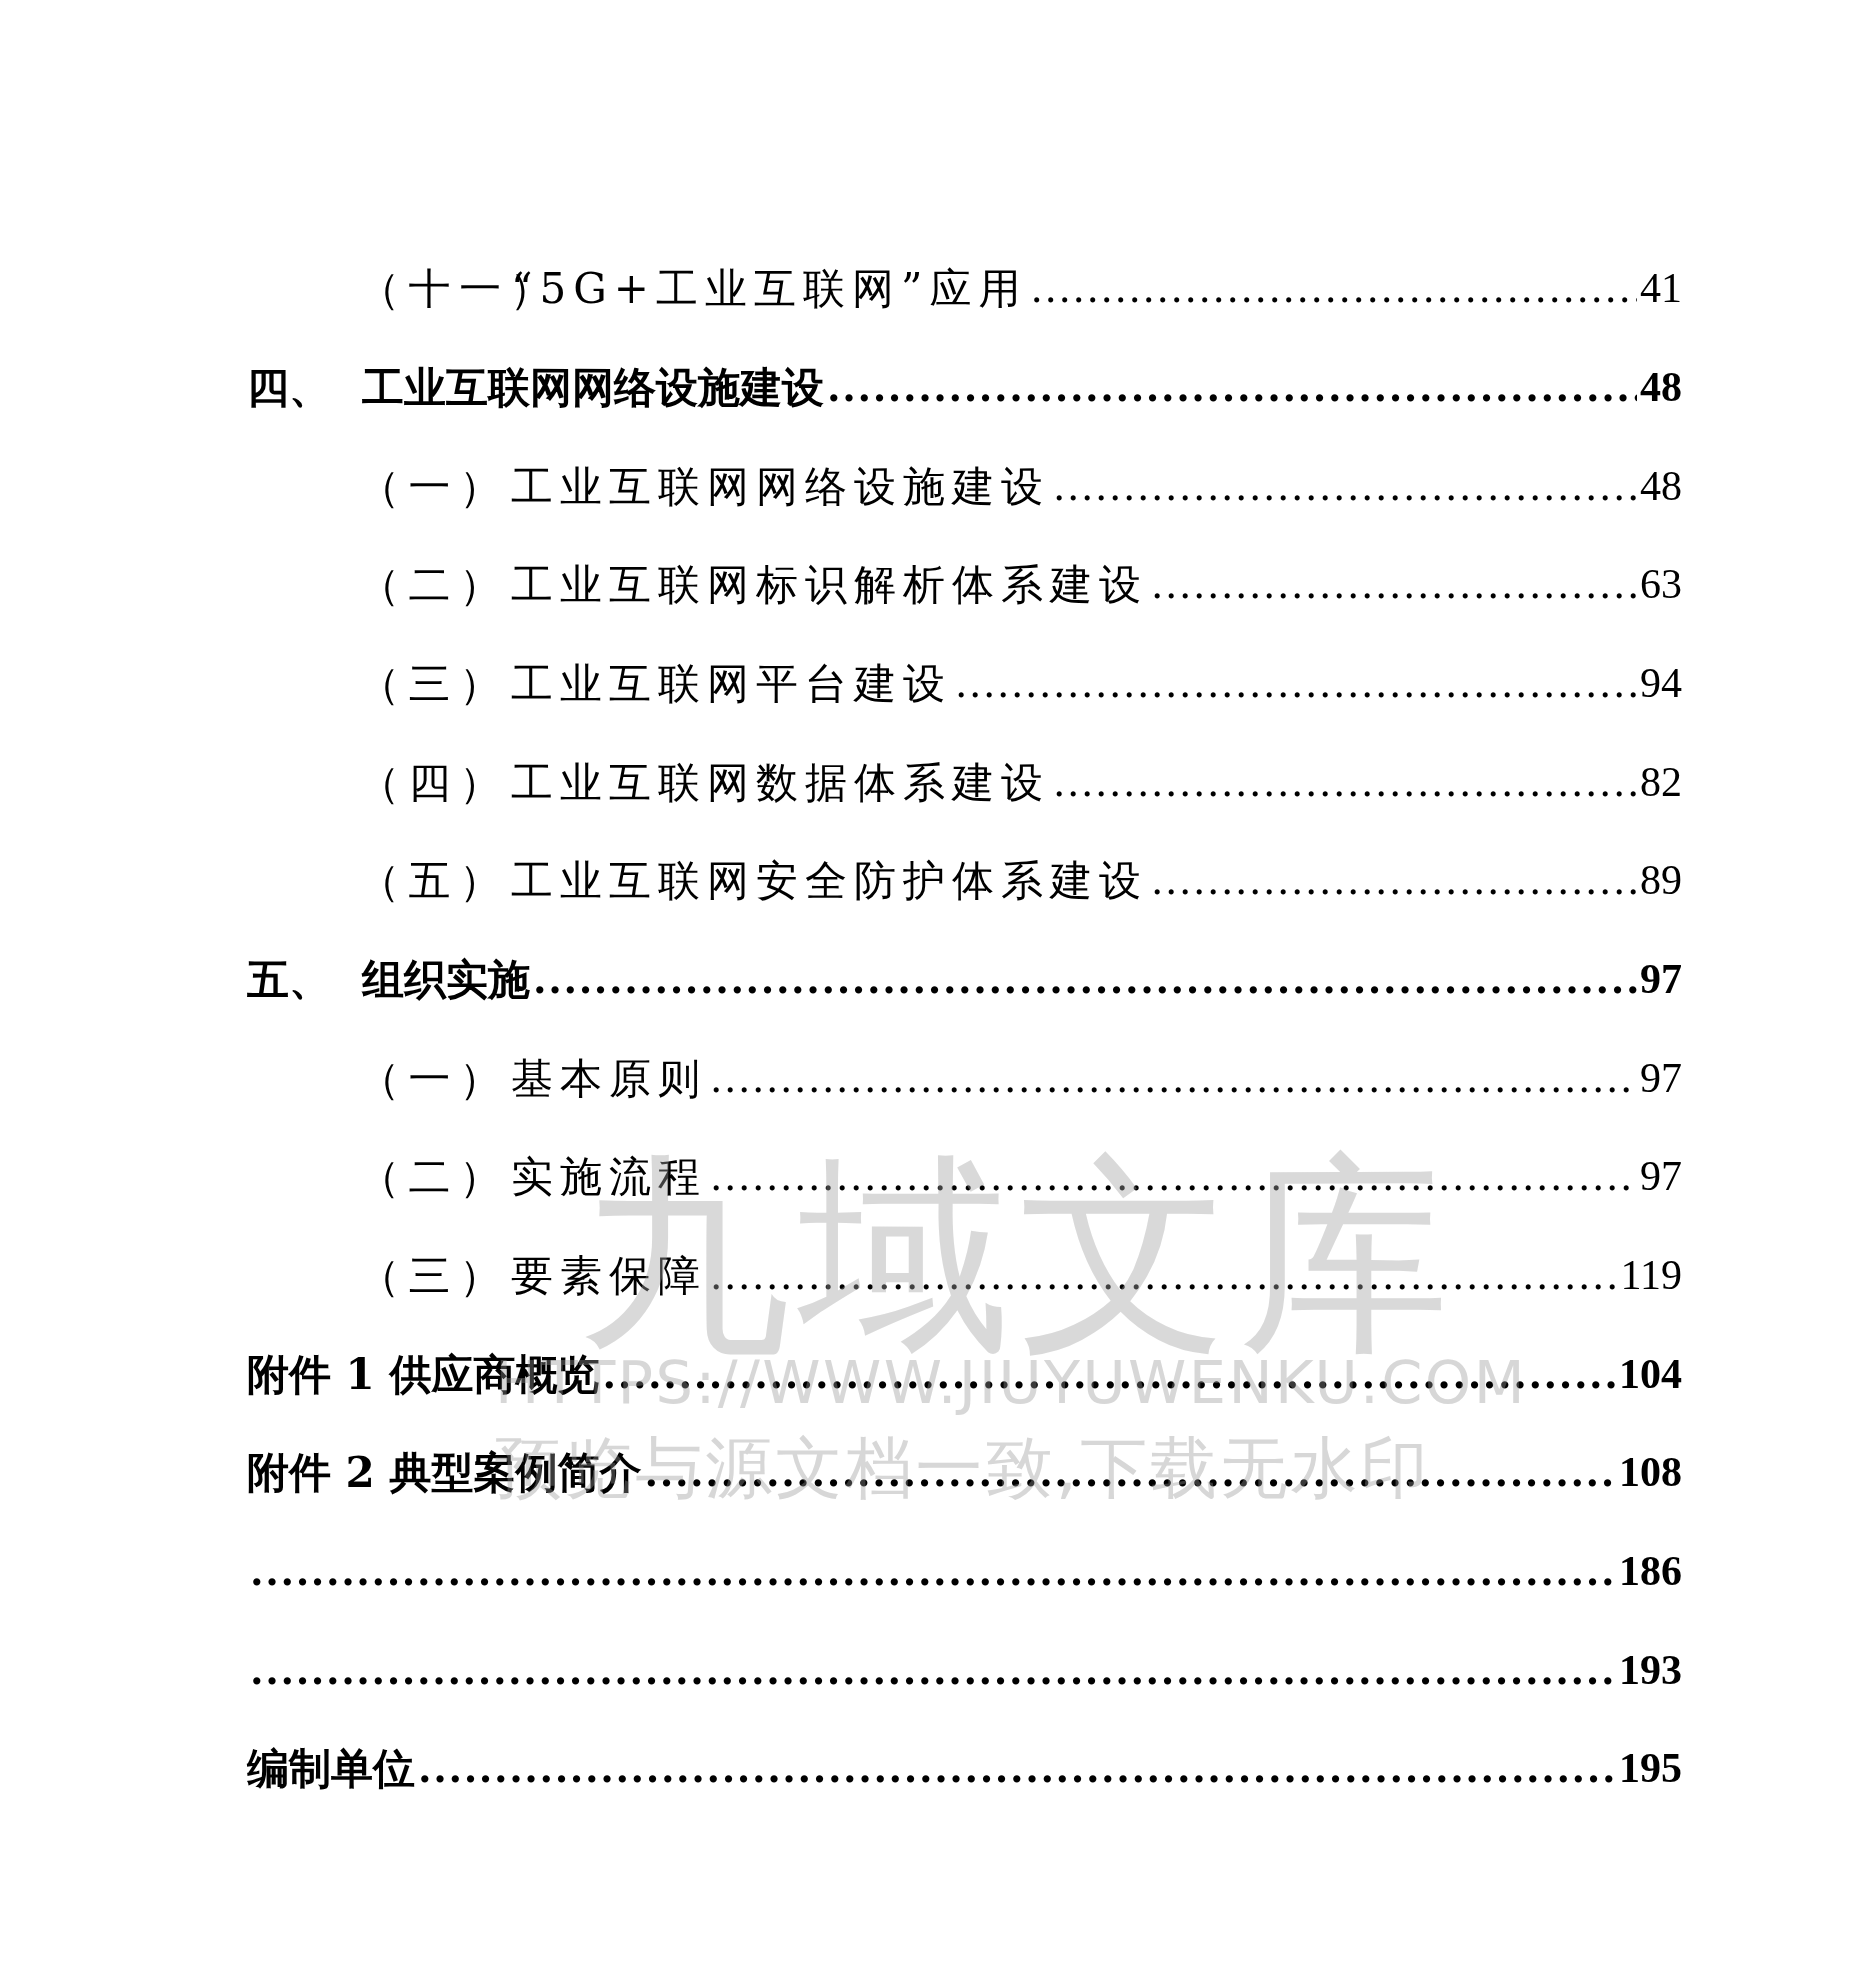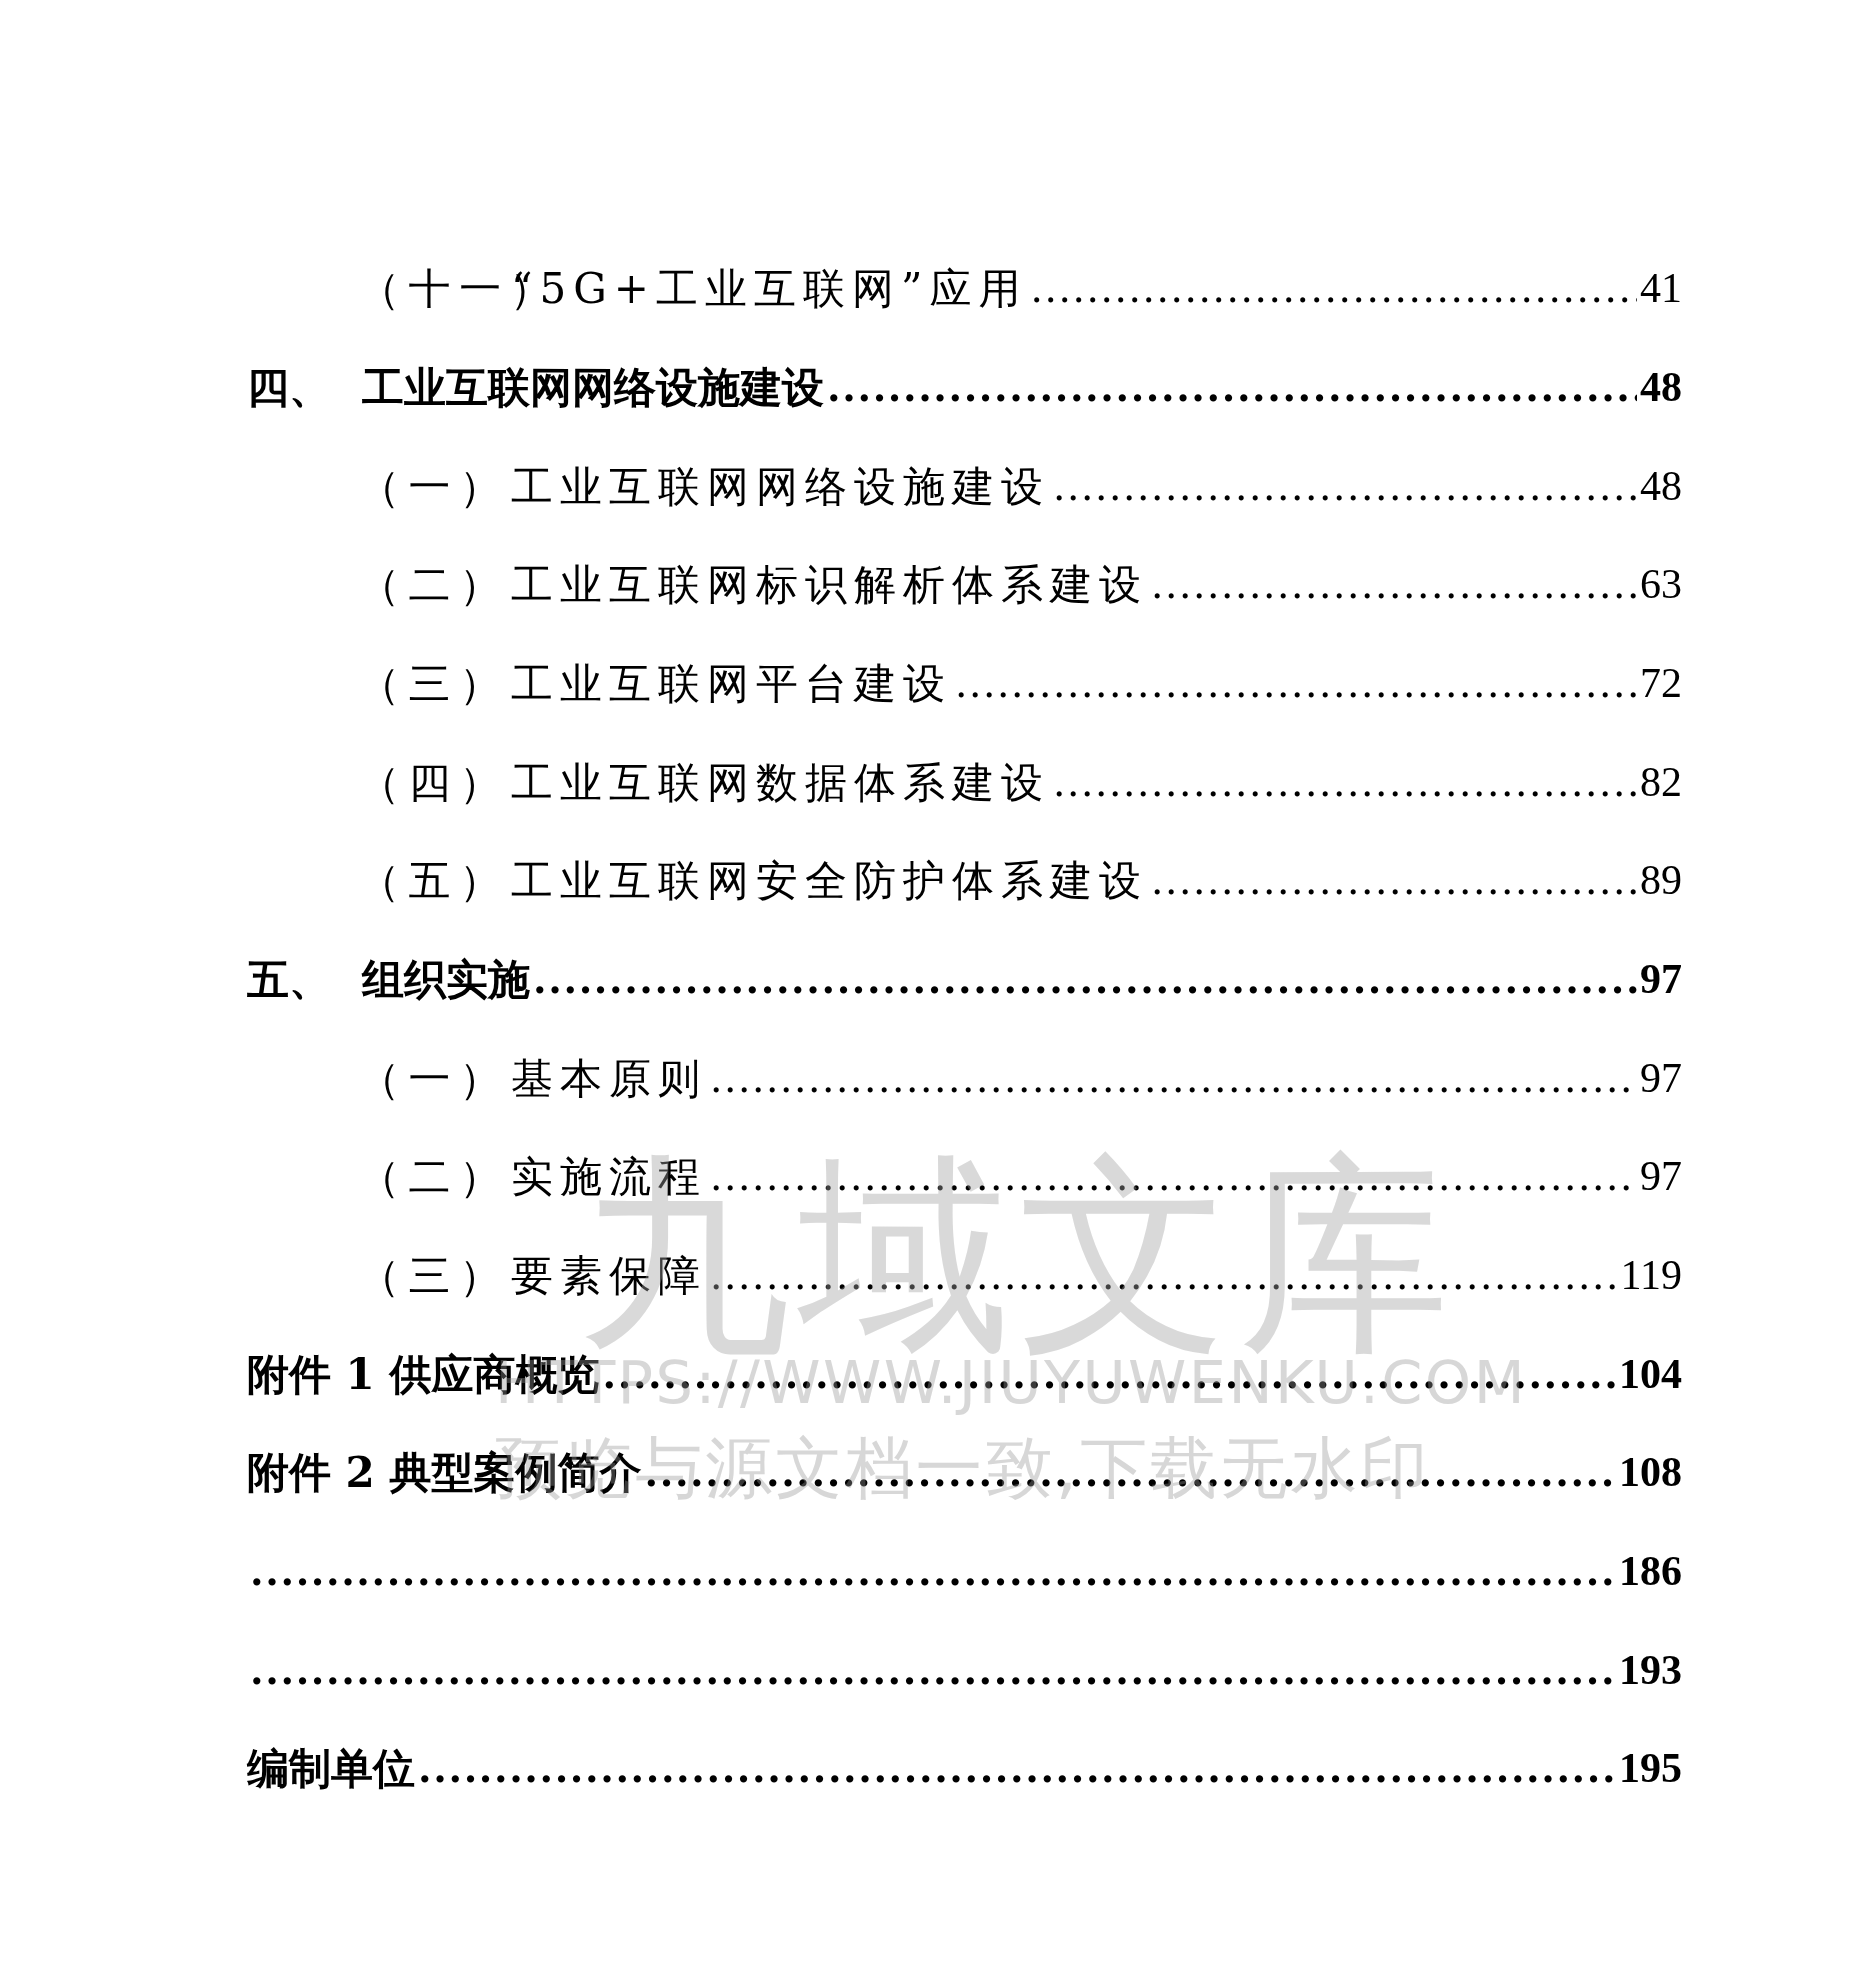--- a/index.html
+++ b/index.html
@@ -65,21 +65,21 @@
       <span class="lead"></span>
       <span class="pg">63</span>
     </div>
   </div>
 
   <div class="row lvl2" style="top:652px">
     <span class="num">（三）</span>
     <div class="title-wrap">
       <span class="title">工业互联网平台建设</span>
       <span class="lead"></span>
-      <span class="pg">72</span>
+      <span class="pg">94</span>
     </div>
   </div>
 
   <div class="row lvl2" style="top:751px">
     <span class="num">（四）</span>
     <div class="title-wrap">
       <span class="title">工业互联网数据体系建设</span>
       <span class="lead"></span>
       <span class="pg">82</span>
     </div>

